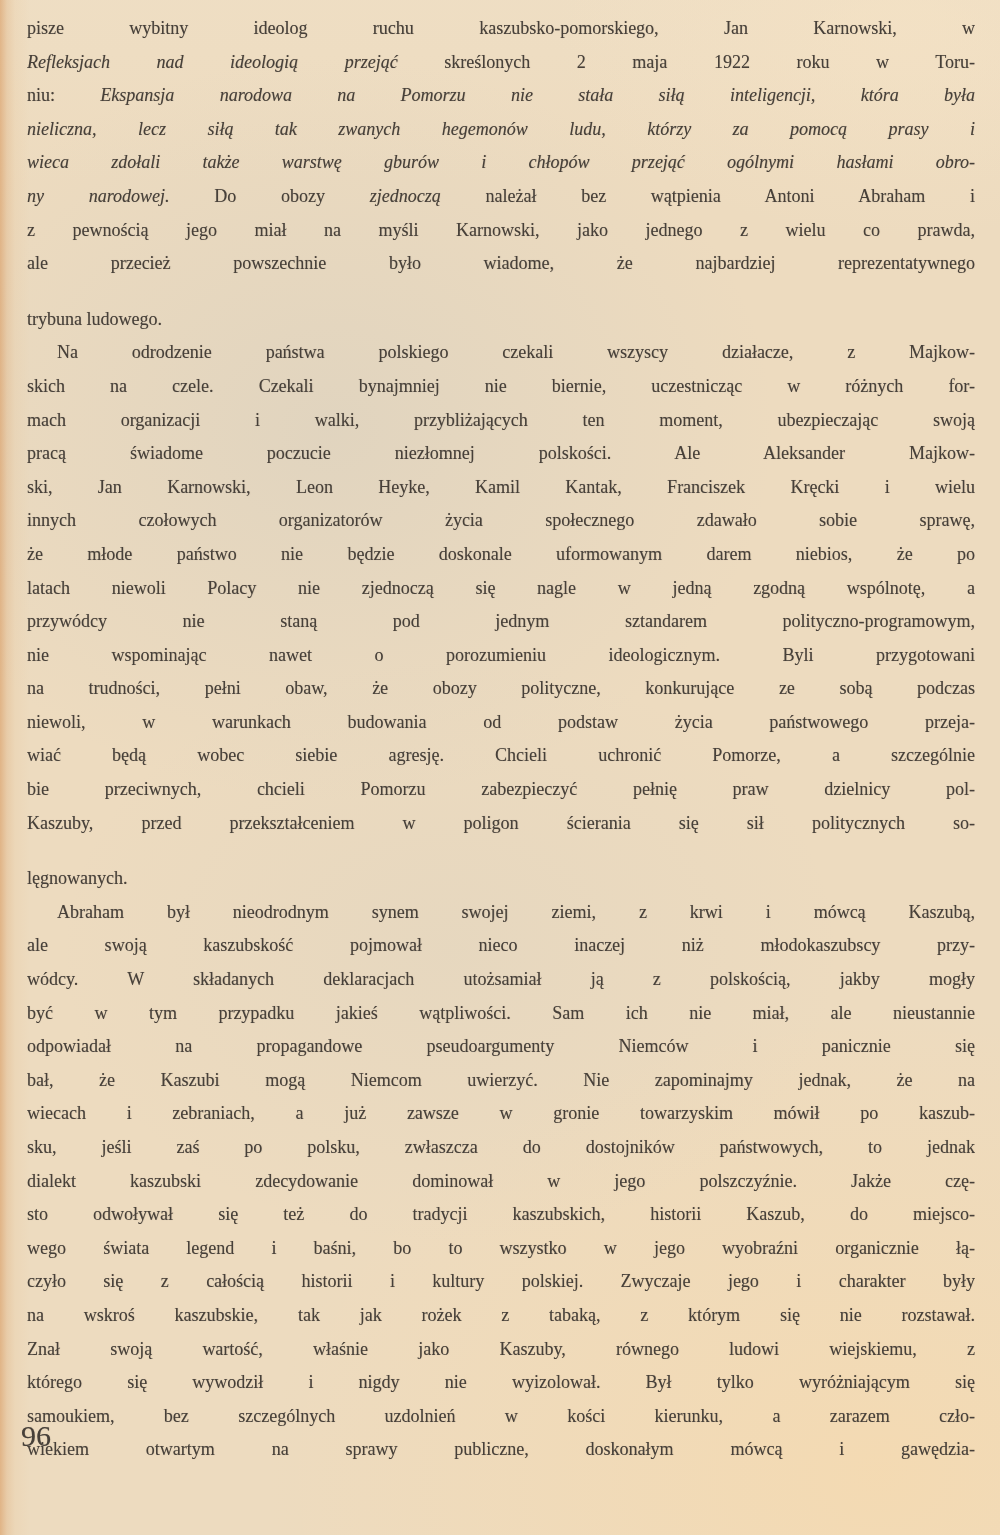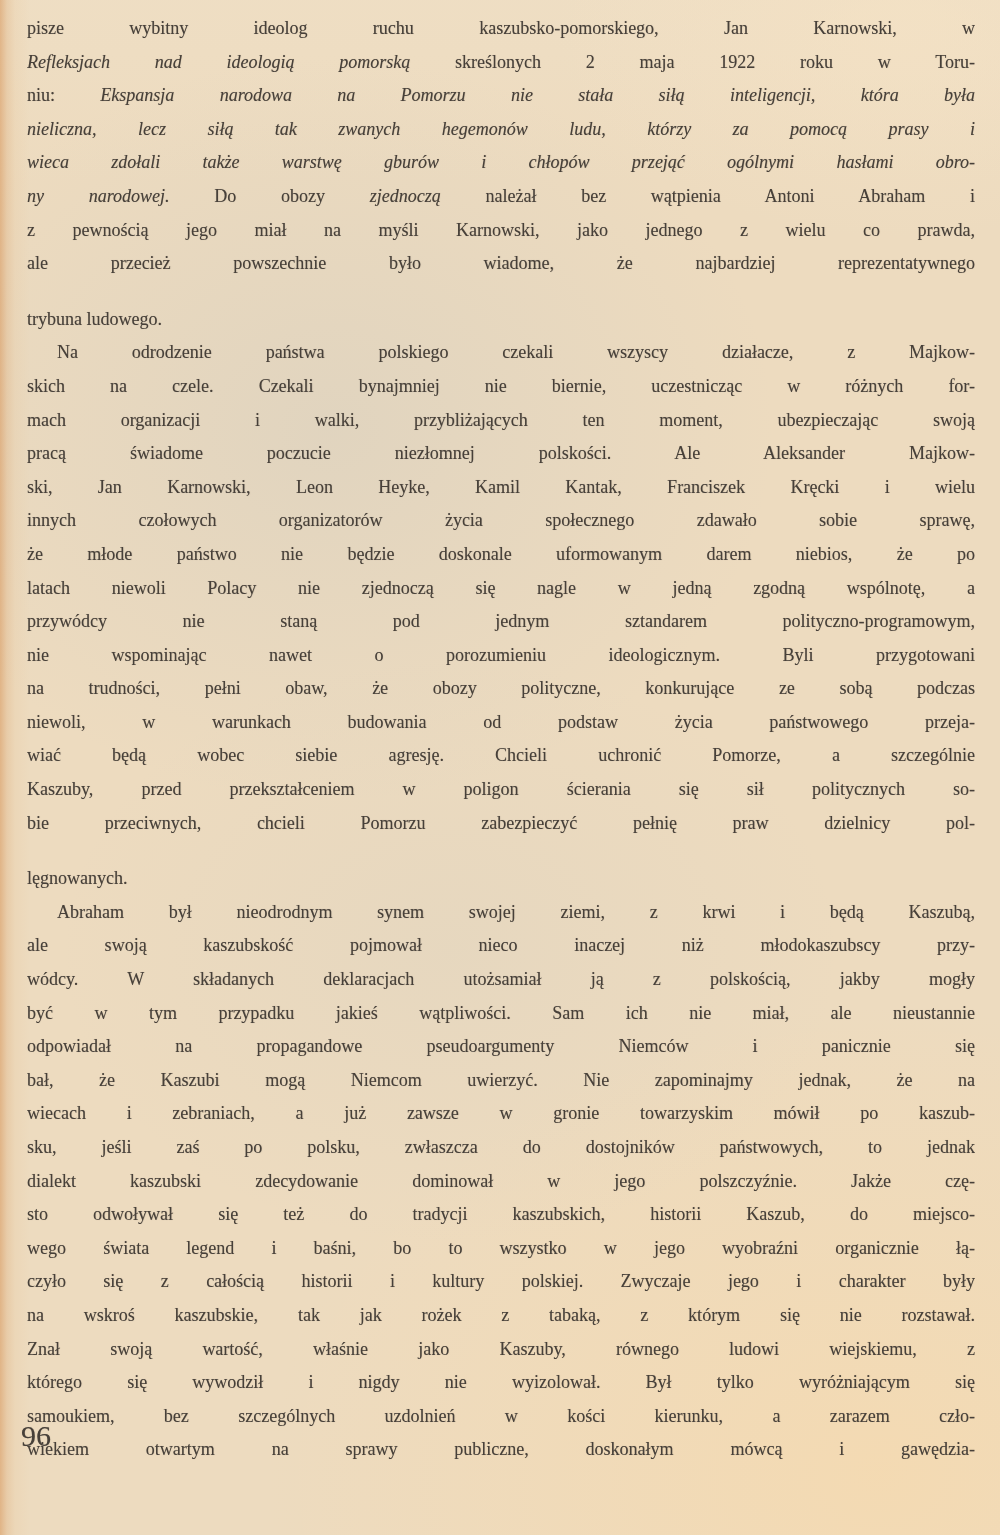--- a/index.html
+++ b/index.html
@@ -62,45 +62,45 @@
     color: var(--ink);
     text-shadow: 0.3px 0.3px 0.7px rgba(71,64,57,0.38);
     margin-top: 7px;
   }
 </style>
 </head>
 <body>
 
 <div class="text-block">
     <div class="line"><span>pisze wybitny ideolog ruchu kaszubsko-pomorskiego, Jan Karnowski, w</span></div>
-    <div class="line"><span class="it">Refleksjach nad ideologią pomorską</span><span> skreślonych 2 maja 1922 roku w Toru-</span></div>
+    <div class="line"><span class="it">Refleksjach nad ideologią przejąć</span><span> skreślonych 2 maja 1922 roku w Toru-</span></div>
     <div class="line"><span>niu: </span><span class="it">Ekspansja narodowa na Pomorzu nie stała siłą inteligencji, która była</span></div>
     <div class="line"><span class="it">nieliczna, lecz siłą tak zwanych hegemonów ludu, którzy za pomocą prasy i</span></div>
     <div class="line"><span class="it">wieca zdołali także warstwę gburów i chłopów przejąć ogólnymi hasłami obro-</span></div>
     <div class="line"><span class="it">ny narodowej.</span><span> Do obozy </span><span class="it">zjednoczą</span><span> należał bez wątpienia Antoni Abraham i</span></div>
     <div class="line"><span>z pewnością jego miał na myśli Karnowski, jako jednego z wielu co prawda,</span></div>
     <div class="line"><span>ale przecież powszechnie było wiadome, że najbardziej reprezentatywnego</span></div>
     <div class="line end"><span>trybuna ludowego.</span></div>
     <div class="line indent"><span>Na odrodzenie państwa polskiego czekali wszyscy działacze, z Majkow-</span></div>
     <div class="line"><span>skich na czele. Czekali bynajmniej nie biernie, uczestnicząc w różnych for-</span></div>
     <div class="line"><span>mach organizacji i walki, przybliżających ten moment, ubezpieczając swoją</span></div>
     <div class="line"><span>pracą świadome poczucie niezłomnej polskości. Ale Aleksander Majkow-</span></div>
     <div class="line"><span>ski, Jan Karnowski, Leon Heyke, Kamil Kantak, Franciszek Kręcki i wielu</span></div>
     <div class="line"><span>innych czołowych organizatorów życia społecznego zdawało sobie sprawę,</span></div>
     <div class="line"><span>że młode państwo nie będzie doskonale uformowanym darem niebios, że po</span></div>
     <div class="line"><span>latach niewoli Polacy nie zjednoczą się nagle w jedną zgodną wspólnotę, a</span></div>
     <div class="line"><span>przywódcy nie staną pod jednym sztandarem polityczno-programowym,</span></div>
     <div class="line"><span>nie wspominając nawet o porozumieniu ideologicznym. Byli przygotowani</span></div>
     <div class="line"><span>na trudności, pełni obaw, że obozy polityczne, konkurujące ze sobą podczas</span></div>
     <div class="line"><span>niewoli, w warunkach budowania od podstaw życia państwowego przeja-</span></div>
     <div class="line"><span>wiać będą wobec siebie agresję. Chcieli uchronić Pomorze, a szczególnie</span></div>
+    <div class="line"><span>bie przeciwnych, chcieli Pomorzu zabezpieczyć pełnię praw dzielnicy pol-</span></div>
     <div class="line"><span>Kaszuby, przed przekształceniem w poligon ścierania się sił politycznych so-</span></div>
-    <div class="line"><span>bie przeciwnych, chcieli Pomorzu zabezpieczyć pełnię praw dzielnicy pol-</span></div>
     <div class="line end"><span>lęgnowanych.</span></div>
-    <div class="line indent"><span>Abraham był nieodrodnym synem swojej ziemi, z krwi i będą Kaszubą,</span></div>
+    <div class="line indent"><span>Abraham był nieodrodnym synem swojej ziemi, z krwi i mówcą Kaszubą,</span></div>
     <div class="line"><span>ale swoją kaszubskość pojmował nieco inaczej niż młodokaszubscy przy-</span></div>
     <div class="line"><span>wódcy. W składanych deklaracjach utożsamiał ją z polskością, jakby mogły</span></div>
     <div class="line"><span>być w tym przypadku jakieś wątpliwości. Sam ich nie miał, ale nieustannie</span></div>
     <div class="line"><span>odpowiadał na propagandowe pseudoargumenty Niemców i panicznie się</span></div>
     <div class="line"><span>bał, że Kaszubi mogą Niemcom uwierzyć. Nie zapominajmy jednak, że na</span></div>
     <div class="line"><span>wiecach i zebraniach, a już zawsze w gronie towarzyskim mówił po kaszub-</span></div>
     <div class="line"><span>sku, jeśli zaś po polsku, zwłaszcza do dostojników państwowych, to jednak</span></div>
     <div class="line"><span>dialekt kaszubski zdecydowanie dominował w jego polszczyźnie. Jakże czę-</span></div>
     <div class="line"><span>sto odwoływał się też do tradycji kaszubskich, historii Kaszub, do miejsco-</span></div>
     <div class="line"><span>wego świata legend i baśni, bo to wszystko w jego wyobraźni organicznie łą-</span></div>

